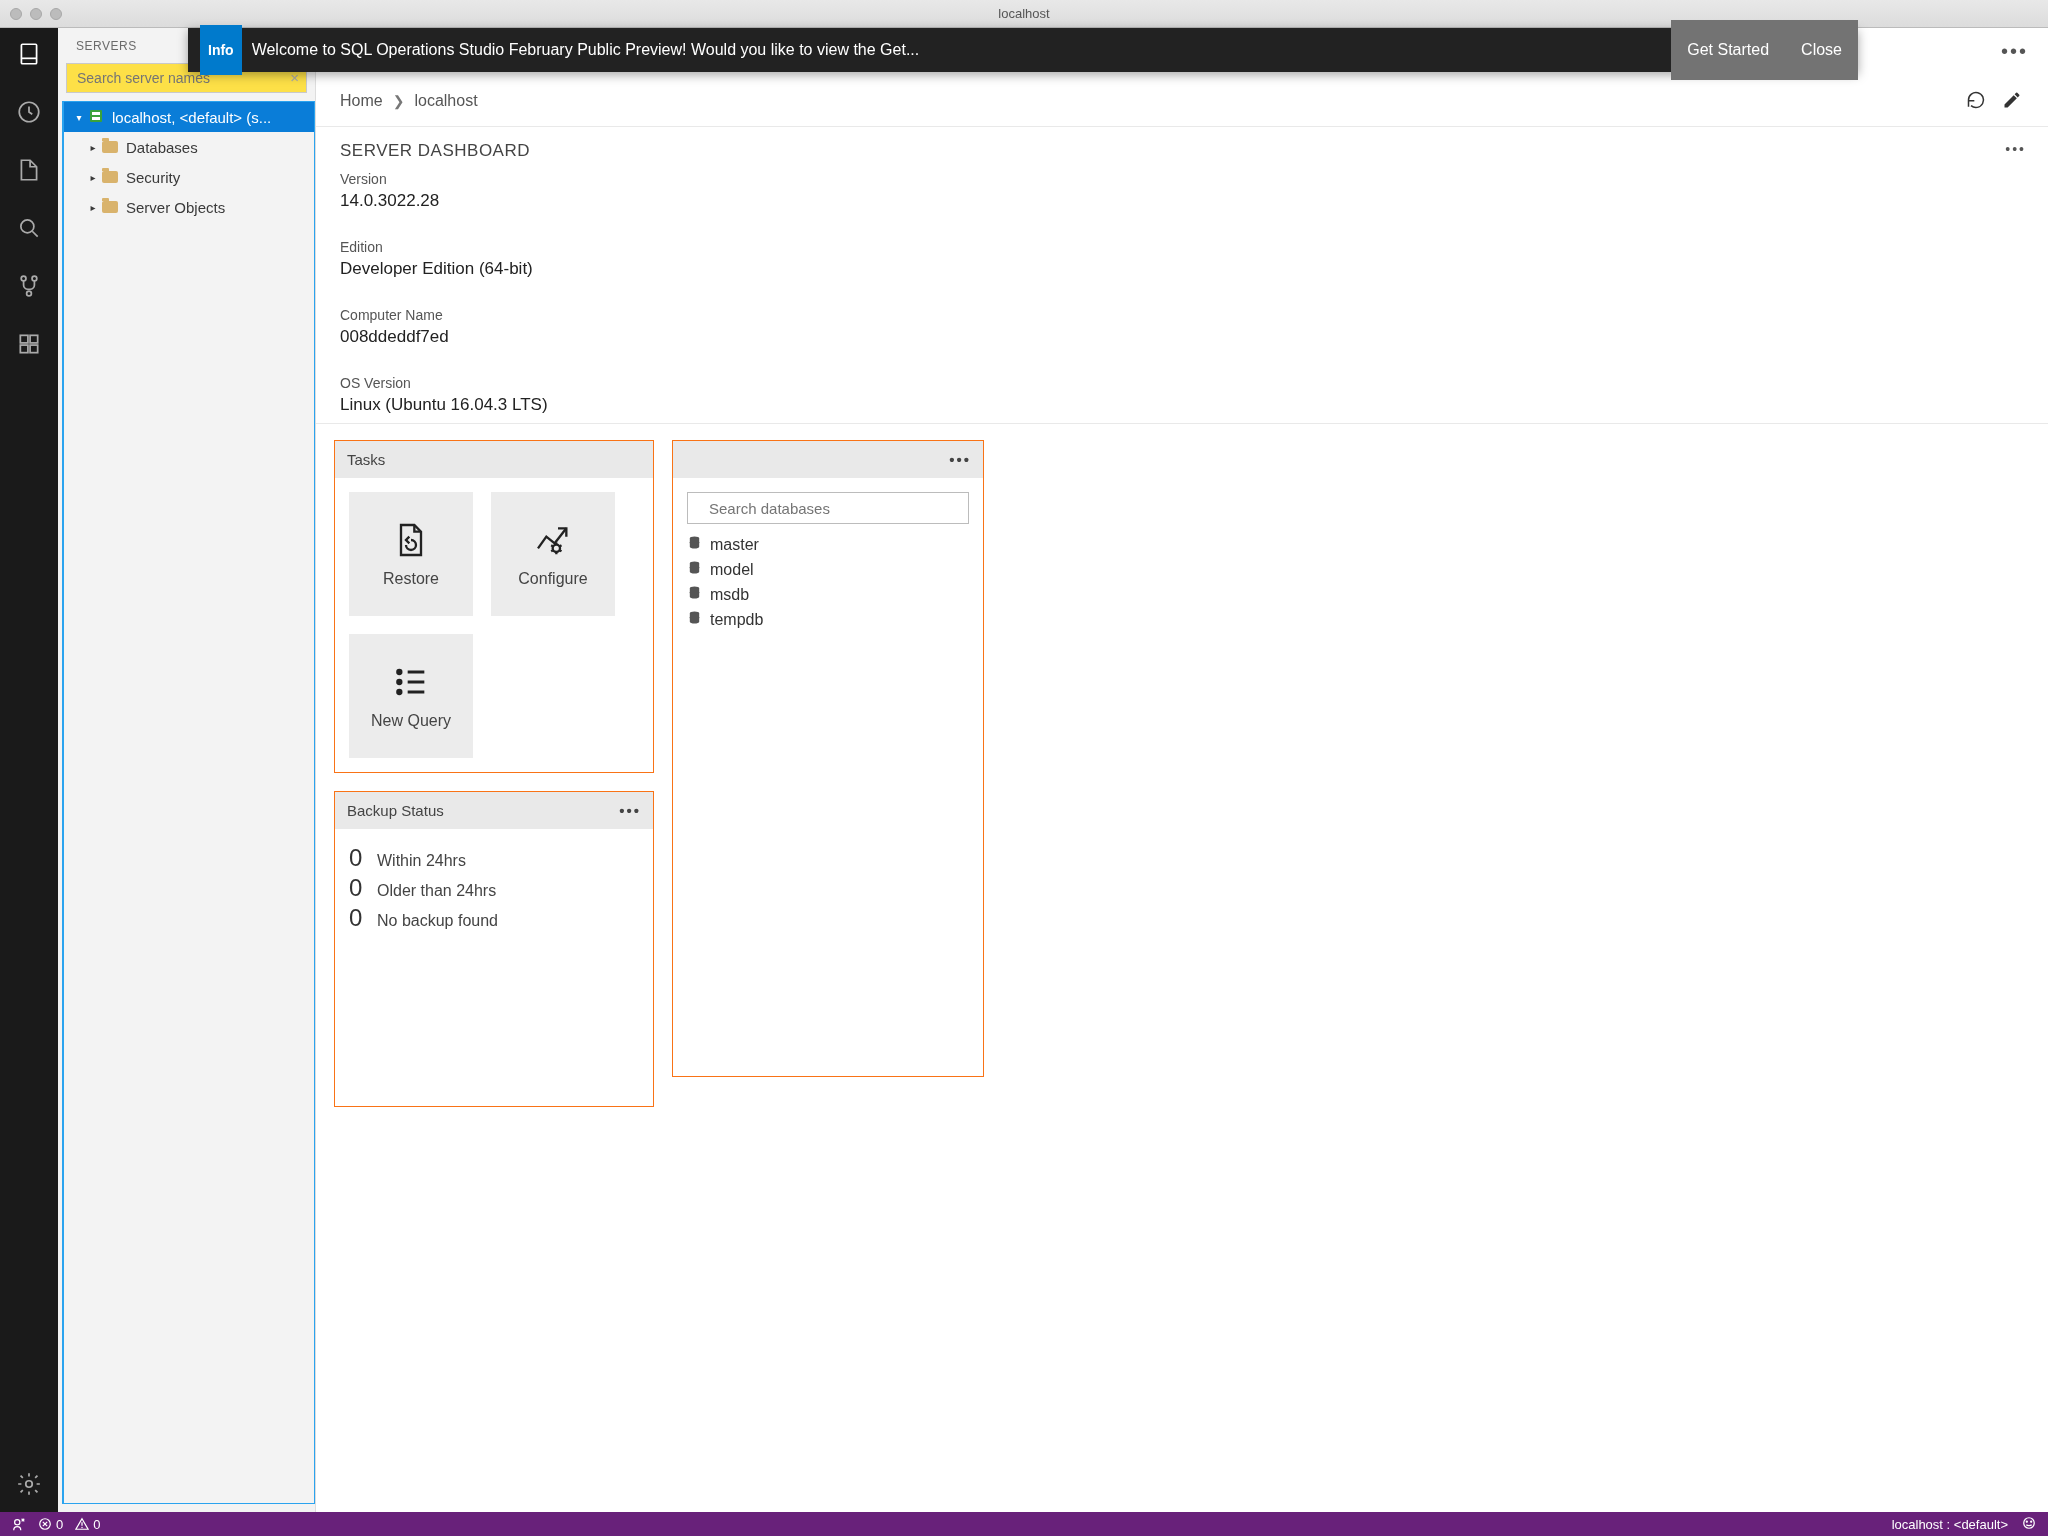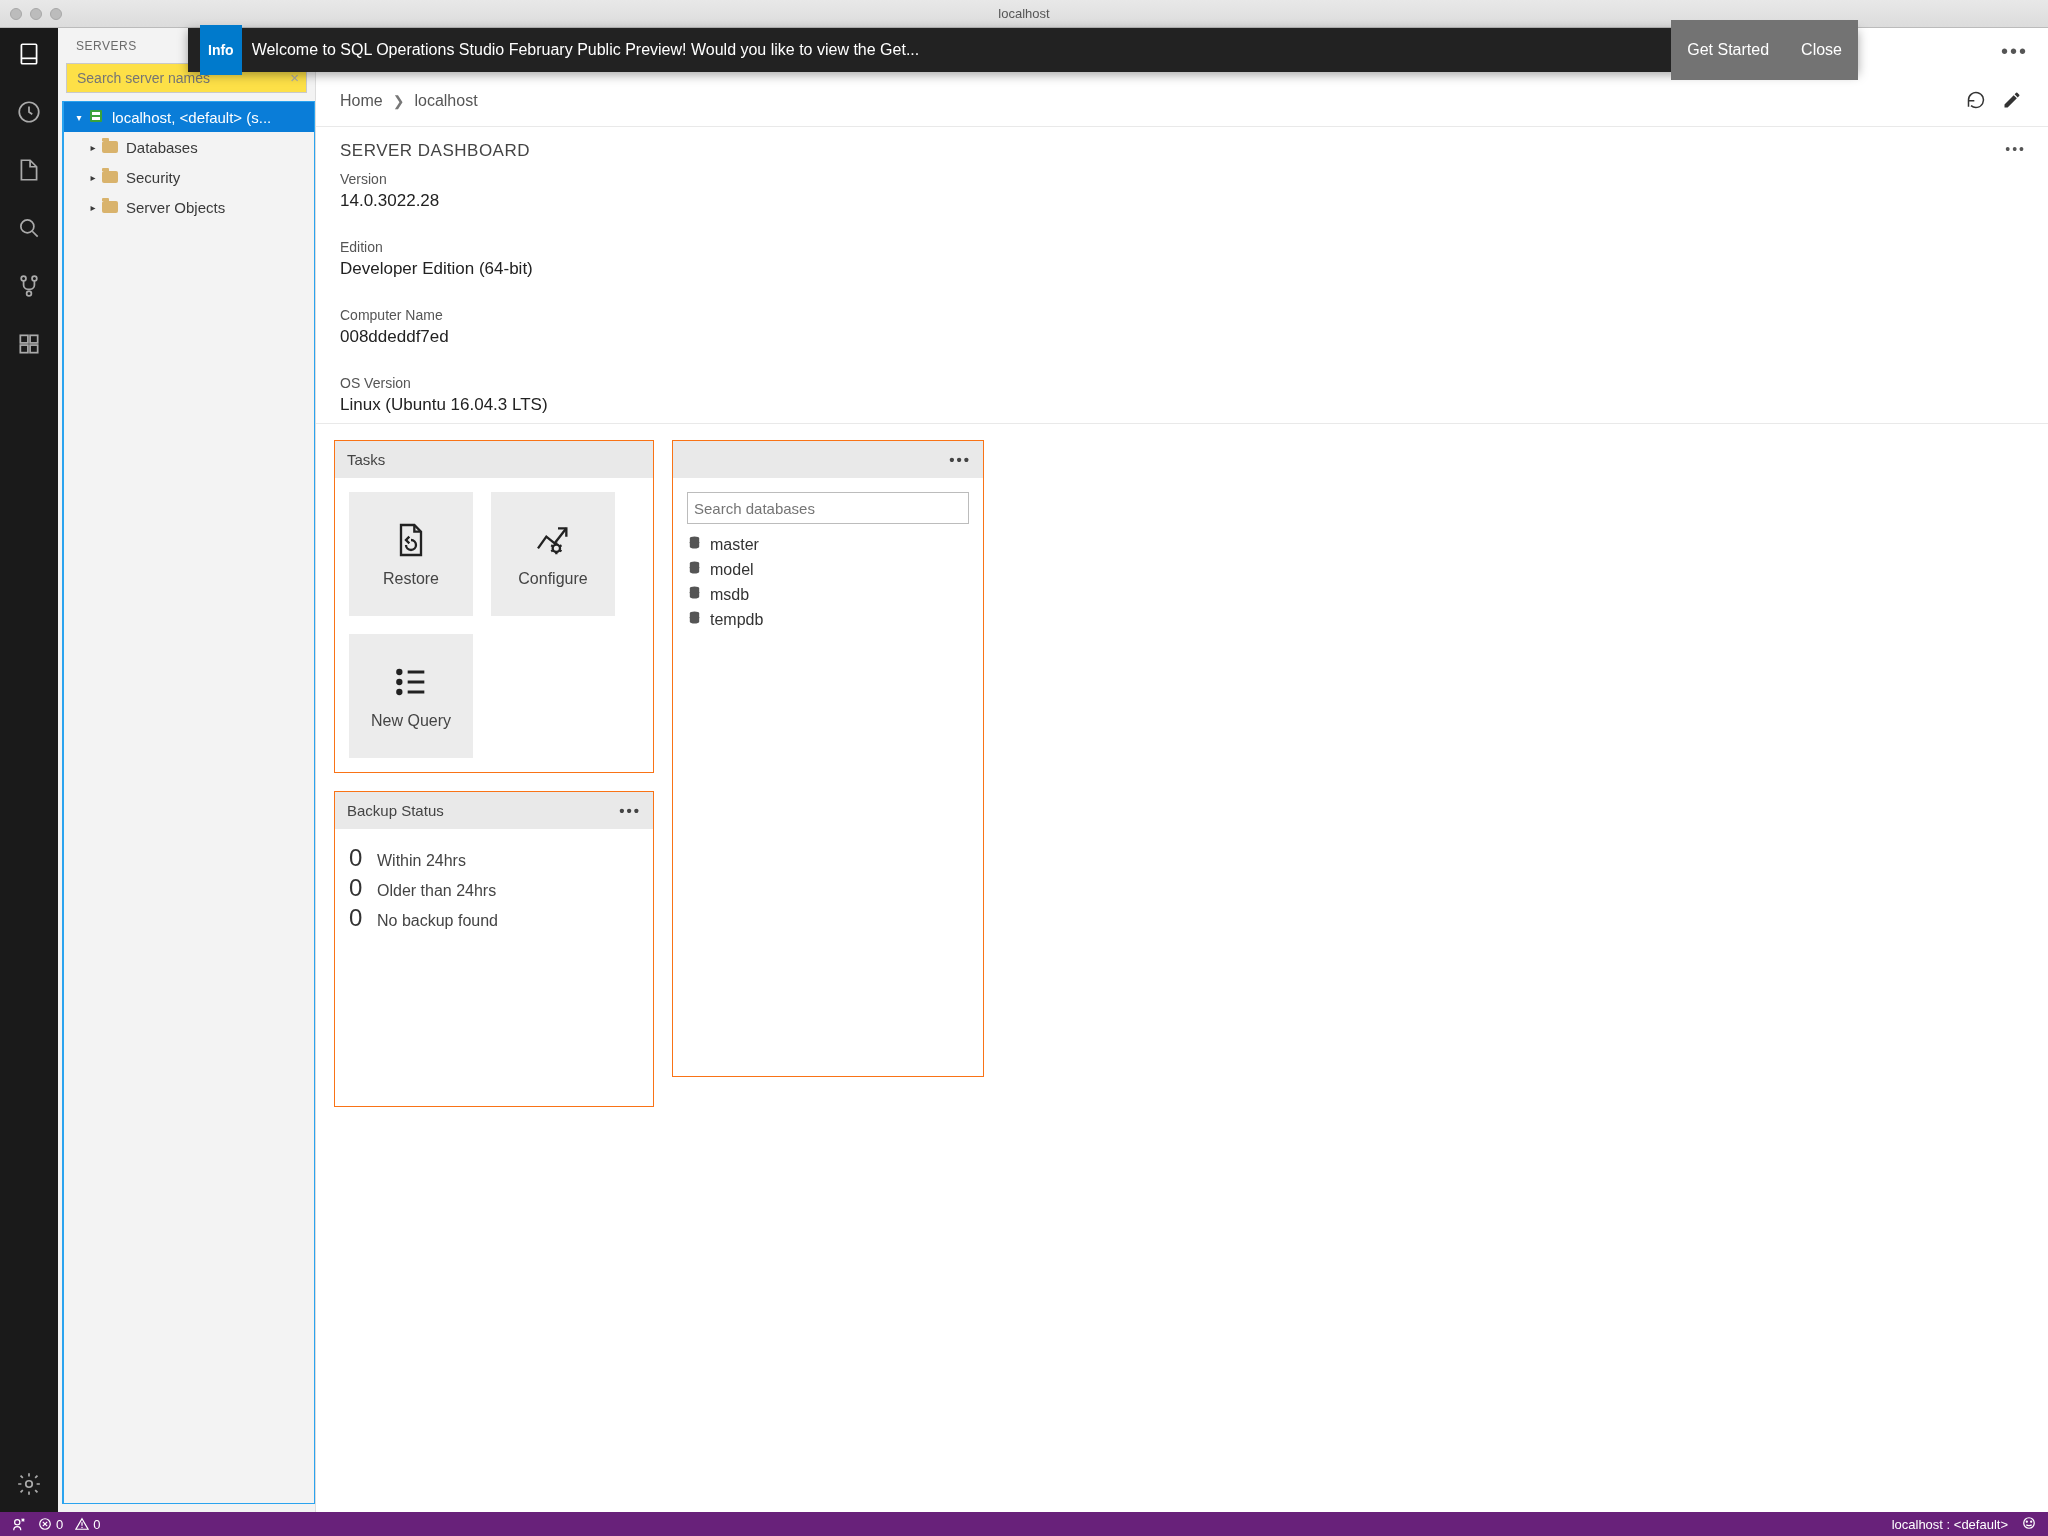--- a/index.html
+++ b/index.html
@@ -69,21 +69,21 @@
   .card { background: #fff; border: 1px solid #f97316; display: flex; flex-direction: column; }
   .card-header { background: #e9e9e9; padding: 10px 12px; font-size: 15px; color: #444; display: flex; align-items: center; }
   .card-header .more { margin-left: auto; color: #444; letter-spacing: 2px; cursor: pointer; font-weight: bold; }
   .card-body { padding: 14px; flex: 1; }
 
   .tiles { display: flex; flex-wrap: wrap; gap: 18px; }
   .tile { width: 124px; height: 124px; background: #ececec; display: flex; flex-direction: column; align-items: center; justify-content: center; cursor: pointer; color: #333; }
   .tile svg { width: 40px; height: 40px; margin-bottom: 10px; }
   .tile .tl { font-size: 16px; color: #444; }
 
-  .db-search { width: 100%; height: 32px; border: 1px solid #bcbcbc; padding: 0 6px; font-size: 15px; color: #888; margin-bottom: 8px; outline: none; }
+  .db-search { width: 100%; height: 32px; border: 1px solid #bcbcbc; padding: 0 21px; font-size: 15px; color: #888; margin-bottom: 8px; outline: none; }
   .db-list .db-item { display: flex; align-items: center; gap: 8px; padding: 3px 0; font-size: 16px; color: #333; cursor: pointer; }
   .db-icon svg { width: 15px; height: 15px; }
 
   .backup-list .bk { display: flex; align-items: baseline; gap: 8px; padding: 1px 0; }
   .backup-list .num { font-size: 24px; color: #333; width: 20px; }
   .backup-list .txt { font-size: 16px; color: #444; }
 
   .card.tall { min-height: 316px; }
   .card.full { min-height: 637px; }
   .card.right-only .card-header { justify-content: flex-end; }

